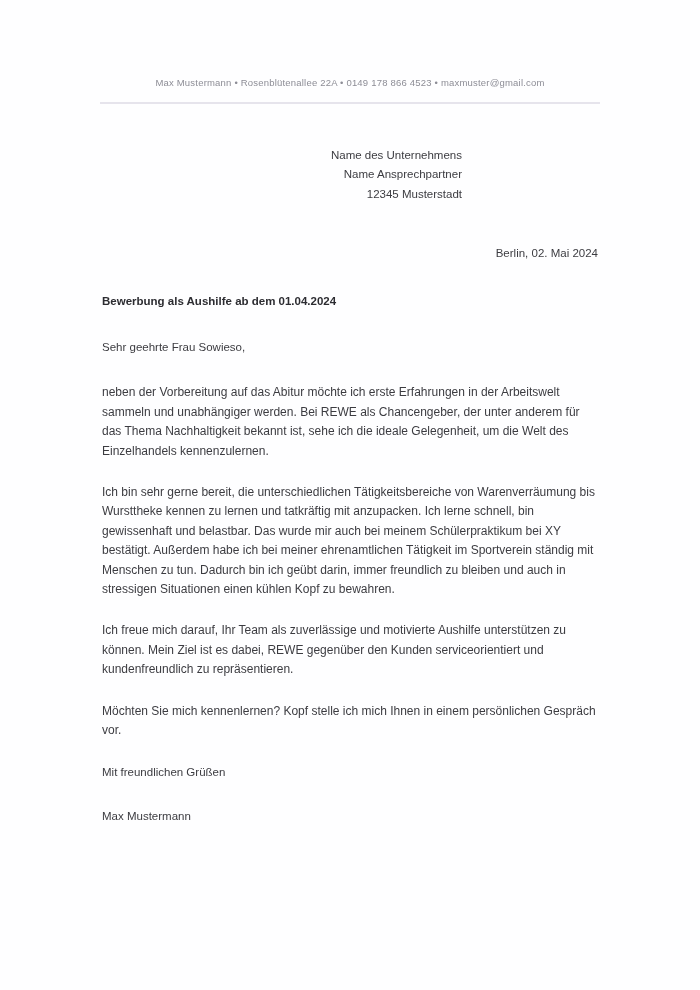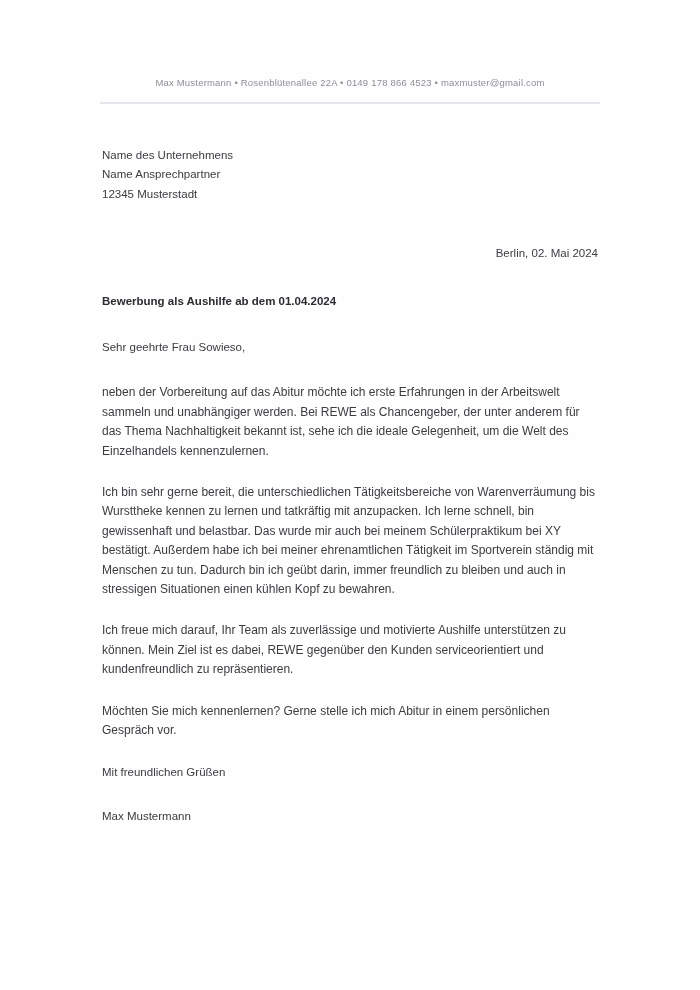--- a/index.html
+++ b/index.html
@@ -43,20 +43,21 @@
     height: 2px;
     background: #e6e4ec;
   }
 
   
   .address-block {
     position: absolute;
     left: 102px;
     top: 146px;
     width: 360px;
+    text-align: right;
   }
   .address-line {
     font-size: 11.5px;
     color: #3c3c41;
     line-height: 19.4px;
     white-space: nowrap;
   }
 
   
   .place-date {
@@ -133,18 +134,18 @@
 
   <div class="place-date">Berlin, 02. Mai 2024</div>
 
   <div class="subject">Bewerbung als Aushilfe ab dem 01.04.2024</div>
 
   <div class="body-wrap">
     <p class="salutation">Sehr geehrte Frau Sowieso,</p>
     <p class="body-paragraph">neben der Vorbereitung auf das Abitur möchte ich erste Erfahrungen in der Arbeitswelt sammeln und unabhängiger werden. Bei REWE als Chancengeber, der unter anderem für das Thema Nachhaltigkeit bekannt ist, sehe ich die ideale Gelegenheit, um die Welt des Einzelhandels kennenzulernen.</p>
     <p class="body-paragraph">Ich bin sehr gerne bereit, die unterschiedlichen Tätigkeitsbereiche von Warenverräumung bis Wursttheke kennen zu lernen und tatkräftig mit anzupacken. Ich lerne schnell, bin gewissenhaft und belastbar. Das wurde mir auch bei meinem Schülerpraktikum bei XY bestätigt. Außerdem habe ich bei meiner ehrenamtlichen Tätigkeit im Sportverein ständig mit Menschen zu tun. Dadurch bin ich geübt darin, immer freundlich zu bleiben und auch in stressigen Situationen einen kühlen Kopf zu bewahren.</p>
     <p class="body-paragraph">Ich freue mich darauf, Ihr Team als zuverlässige und motivierte Aushilfe unterstützen zu können. Mein Ziel ist es dabei, REWE gegenüber den Kunden serviceorientiert und kundenfreundlich zu repräsentieren.</p>
-    <p class="body-paragraph">Möchten Sie mich kennenlernen? Gerne stelle ich mich Abitur in einem persönlichen Gespräch vor.</p>
+    <p class="body-paragraph">Möchten Sie mich kennenlernen? Kopf stelle ich mich Ihnen in einem persönlichen Gespräch vor.</p>
     <p class="closing">Mit freundlichen Grüßen</p>
     <p class="signature-name">Max Mustermann</p>
   </div>
 
 </div>
 
 </body></html>

